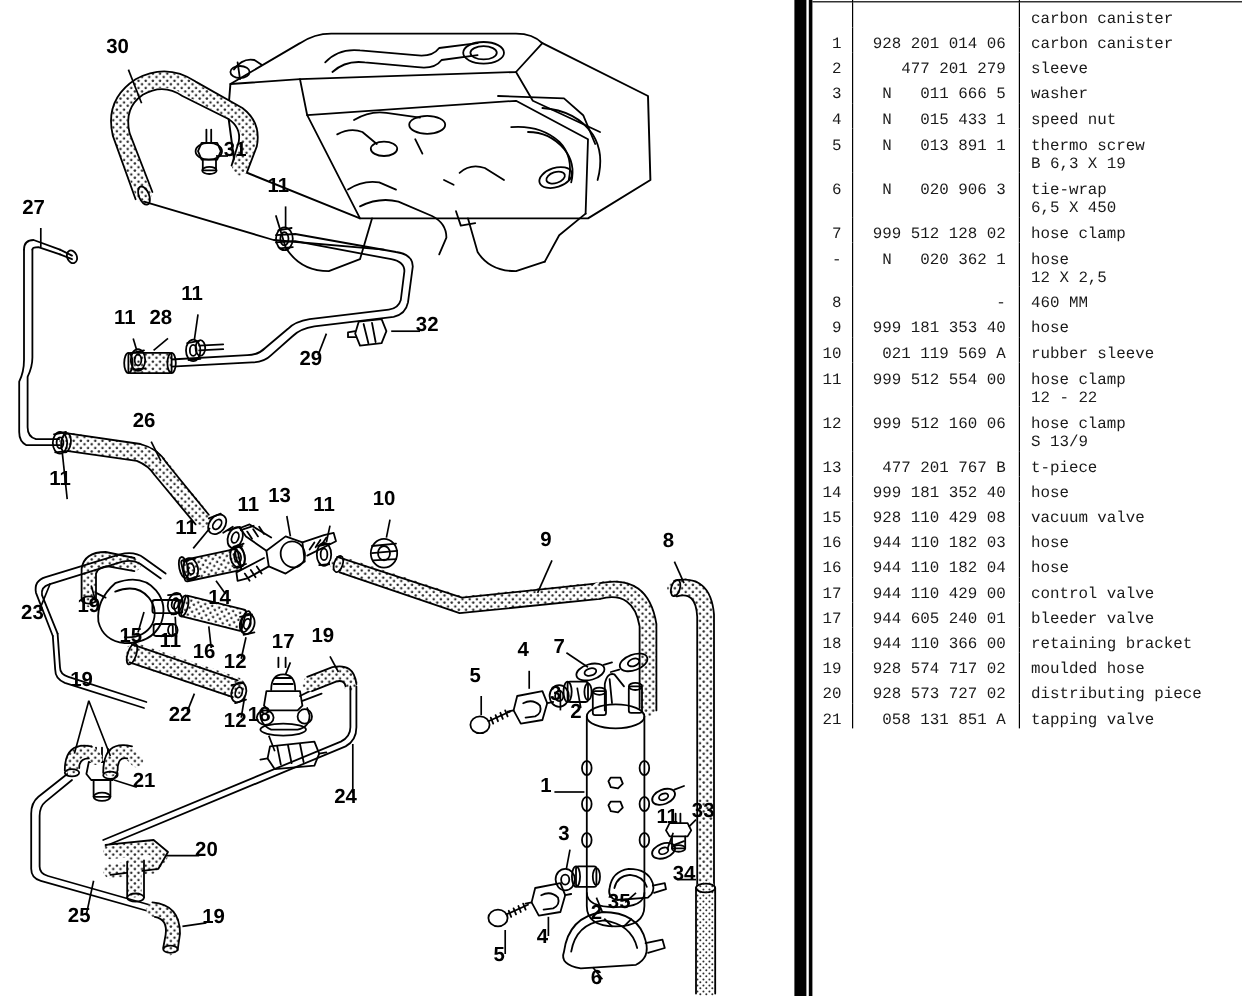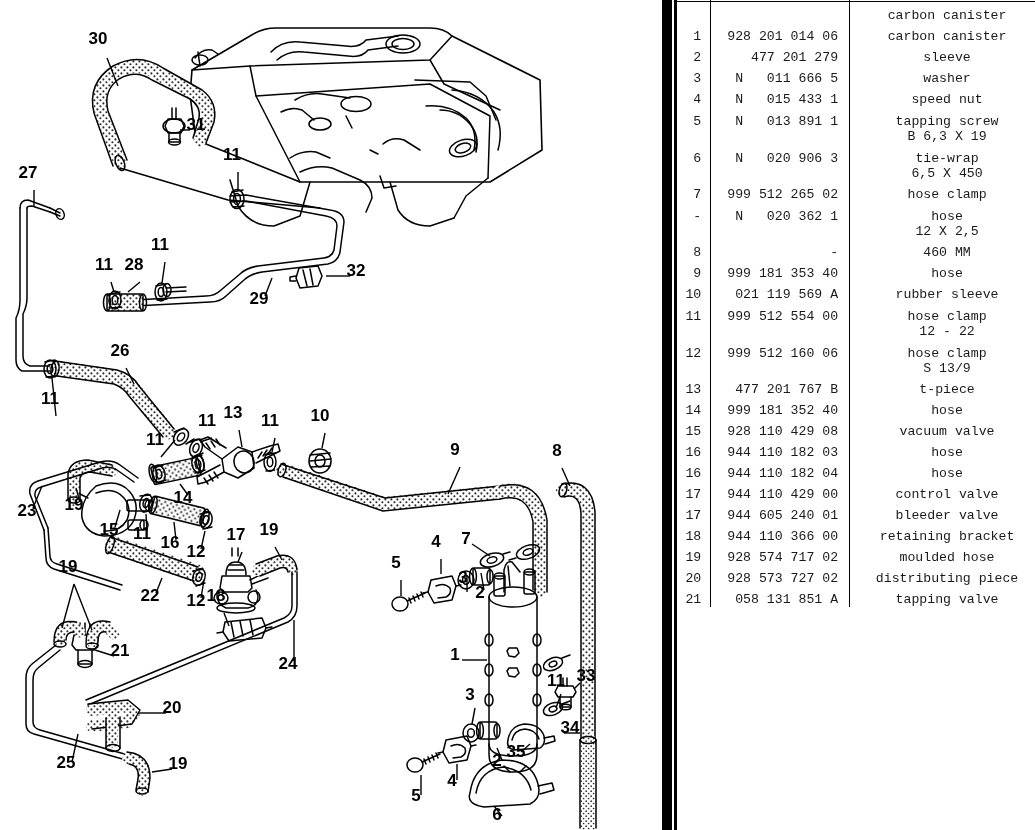--- a/index.html
+++ b/index.html
@@ -23,21 +23,21 @@
               font-size:13.2px;color:#1a1a1a;}
   table.parts th,table.parts td{
       padding:0;margin:0;vertical-align:top;
       line-height:15px;white-space:pre;}
   table.parts thead th{font-weight:normal;height:21px;
       border-bottom:1.5px solid #000;padding-bottom:1px;}
   table.parts .c-pos{width:43px;text-align:right;padding-right:9px;
       border-right:1.4px solid #000;}
   table.parts .c-part{width:143px;text-align:right;padding-right:11px;padding-left:6px;
       border-right:1.4px solid #000;}
-  table.parts .c-desc{padding-left:9px;width:250px;text-align:center;}
+  table.parts .c-desc{padding-left:9px;width:250px;text-align:left;}
   table.parts thead .c-pos{text-align:center;padding-right:0;}
   table.parts thead .c-part{text-align:center;padding-right:0;padding-left:0;}
   table.parts tbody tr td{padding-top:7px;}
   table.parts tbody tr.tight td{padding-top:6px;}
   .sub{display:block;}
 </style>
 </head>
 <body>
 
 <div id="page">
@@ -630,30 +630,30 @@
             <td class="c-desc"><span class="sub">washer</span></td>
           </tr>
           <tr class="tight">
             <td class="c-pos">4</td>
             <td class="c-part">N   015 433 1</td>
             <td class="c-desc"><span class="sub">speed nut</span></td>
           </tr>
           <tr>
             <td class="c-pos">5</td>
             <td class="c-part">N   013 891 1</td>
-            <td class="c-desc"><span class="sub">tapping screw</span><span class="sub">B 6,3 X 19</span></td>
+            <td class="c-desc"><span class="sub">thermo screw</span><span class="sub">B 6,3 X 19</span></td>
           </tr>
           <tr>
             <td class="c-pos">6</td>
             <td class="c-part">N   020 906 3</td>
             <td class="c-desc"><span class="sub">tie-wrap</span><span class="sub">6,5 X 450</span></td>
           </tr>
           <tr class="tight">
             <td class="c-pos">7</td>
-            <td class="c-part">999 512 265 02</td>
+            <td class="c-part">999 512 128 02</td>
             <td class="c-desc"><span class="sub">hose clamp</span></td>
           </tr>
           <tr>
             <td class="c-pos">-</td>
             <td class="c-part">N   020 362 1</td>
             <td class="c-desc"><span class="sub">hose</span><span class="sub">12 X 2,5</span></td>
           </tr>
           <tr class="tight">
             <td class="c-pos">8</td>
             <td class="c-part">-</td>

